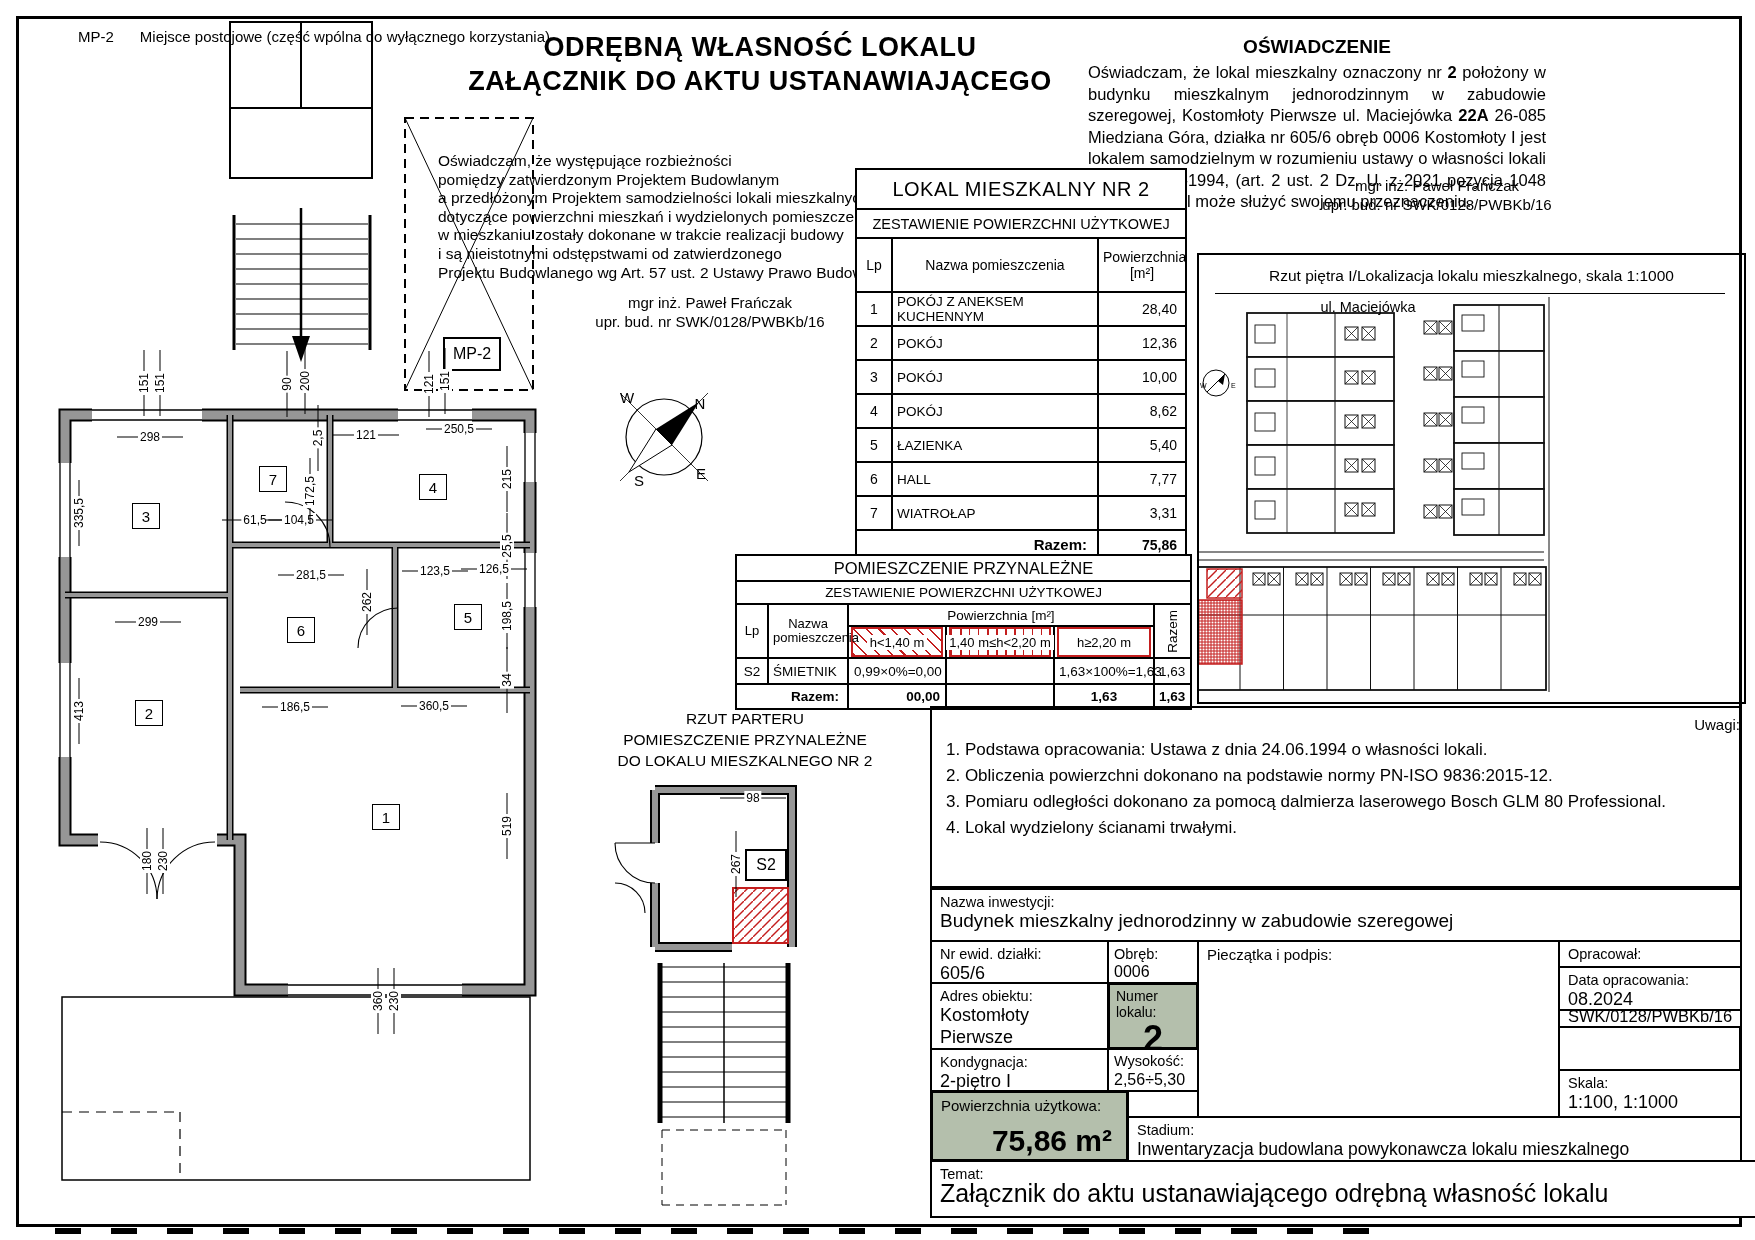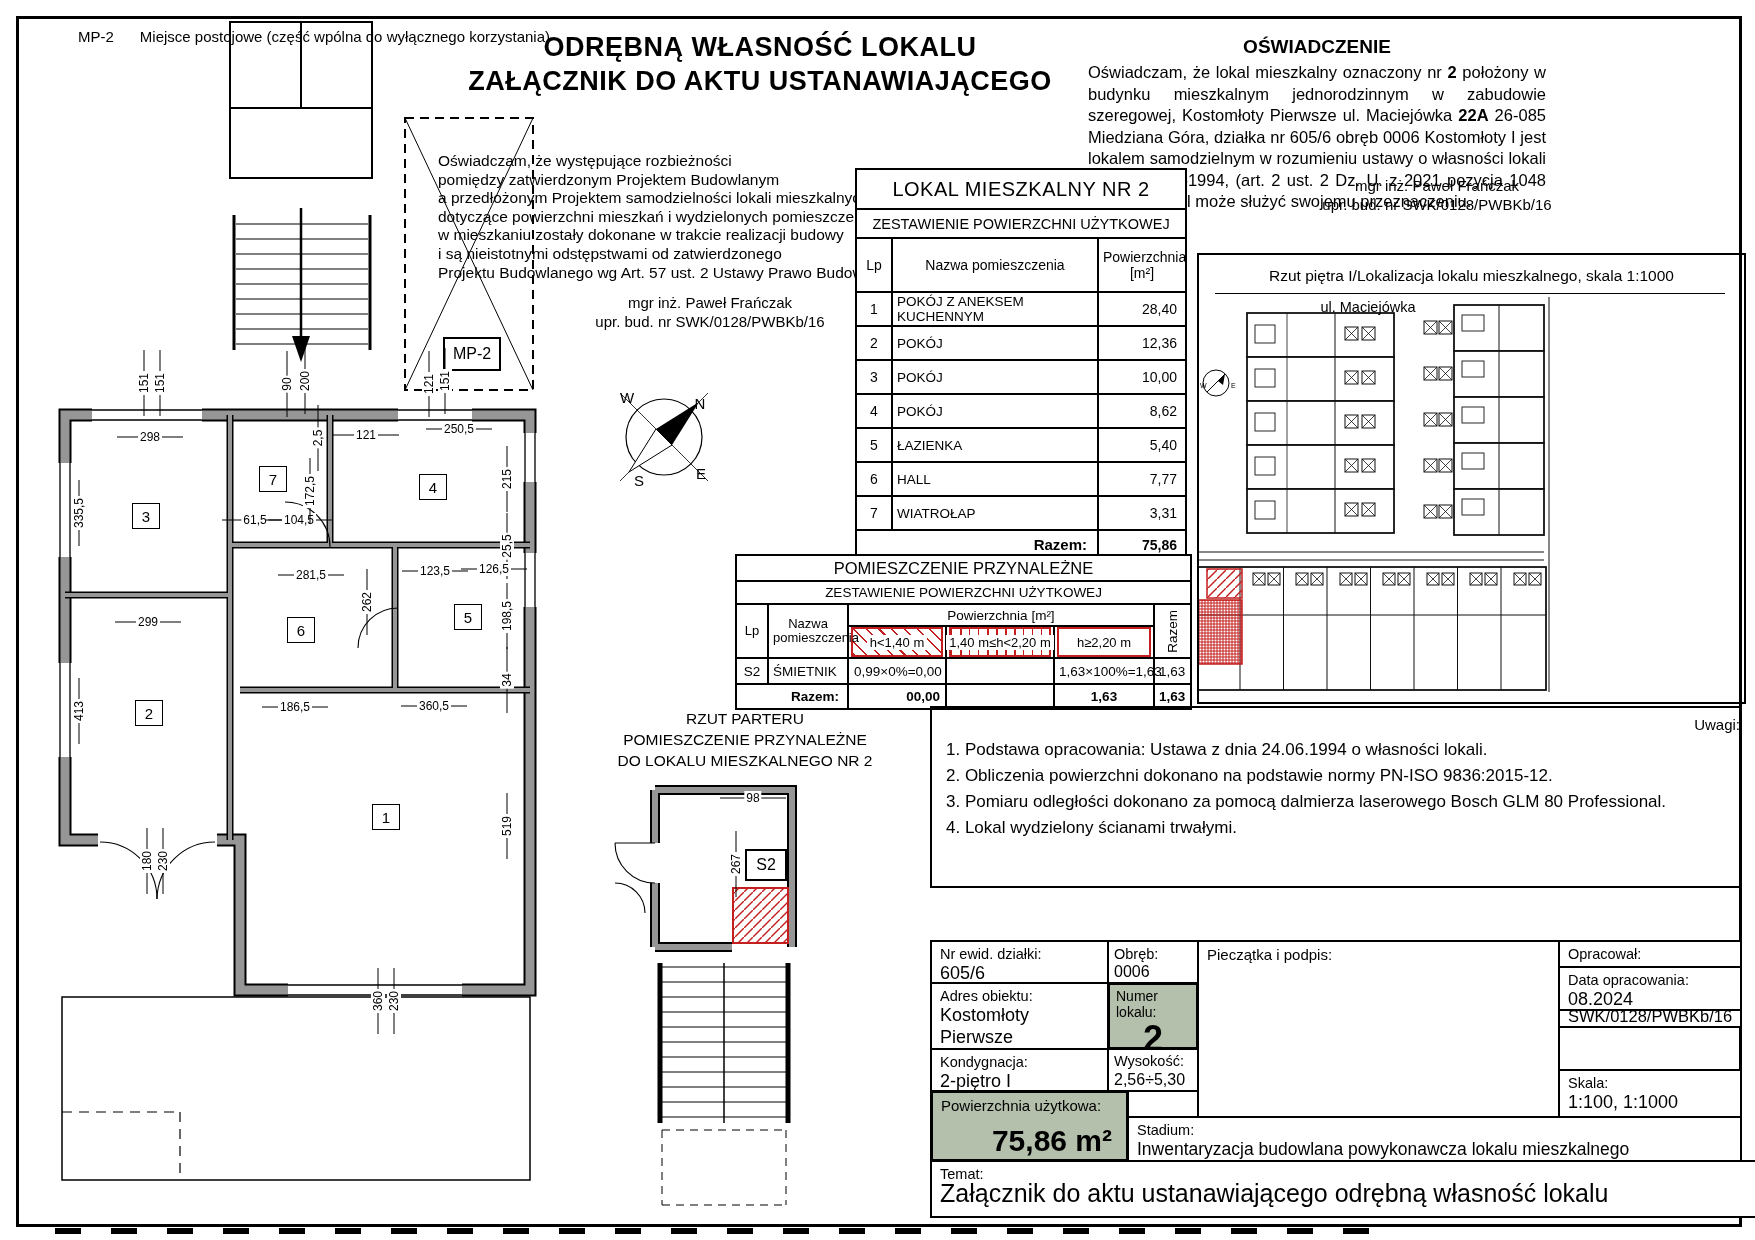--- a/index.html
+++ b/index.html
@@ -446,20 +446,24 @@
   <div class="abs uwagi">
     <div class="uw-h">Uwagi:</div>
     <div id="uwagi-list">
         <div class="uw-item">1. Podstawa opracowania: Ustawa z dnia 24.06.1994 o własności lokali.</div>
         <div class="uw-item">2. Obliczenia powierzchni dokonano na podstawie normy PN-ISO 9836:2015-12.</div>
         <div class="uw-item">3. Pomiaru odległości dokonano za pomocą dalmierza laserowego Bosch GLM 80 Professional.</div>
         <div class="uw-item">4. Lokal wydzielony ścianami trwałymi.</div>
       </div>
   </div>
 
+  <div class="abs cell" style="left:930px;top:888px;width:812px;height:54px">
+    <span class="cl">Nazwa inwestycji:</span>
+    <div class="cv" style="font-size:19px">Budynek mieszkalny jednorodzinny w zabudowie szeregowej</div>
+  </div>
   <div class="abs cell" style="left:930px;top:940px;width:179px;height:44px">
     <span class="cl">Nr ewid. działki:</span>
     <div class="cv">605/6</div>
   </div>
   <div class="abs cell" style="left:1107px;top:940px;width:92px;height:44px;padding:3px 5px">
     <span class="cl" style="display:inline">Obręb:</span>
     <span style="font-size:16px">0006</span>
     <div style="font-size:16px;line-height:17px">Kostomłoty I</div>
   </div>
   <div class="abs cell" style="left:1197px;top:940px;width:363px;height:178px">

